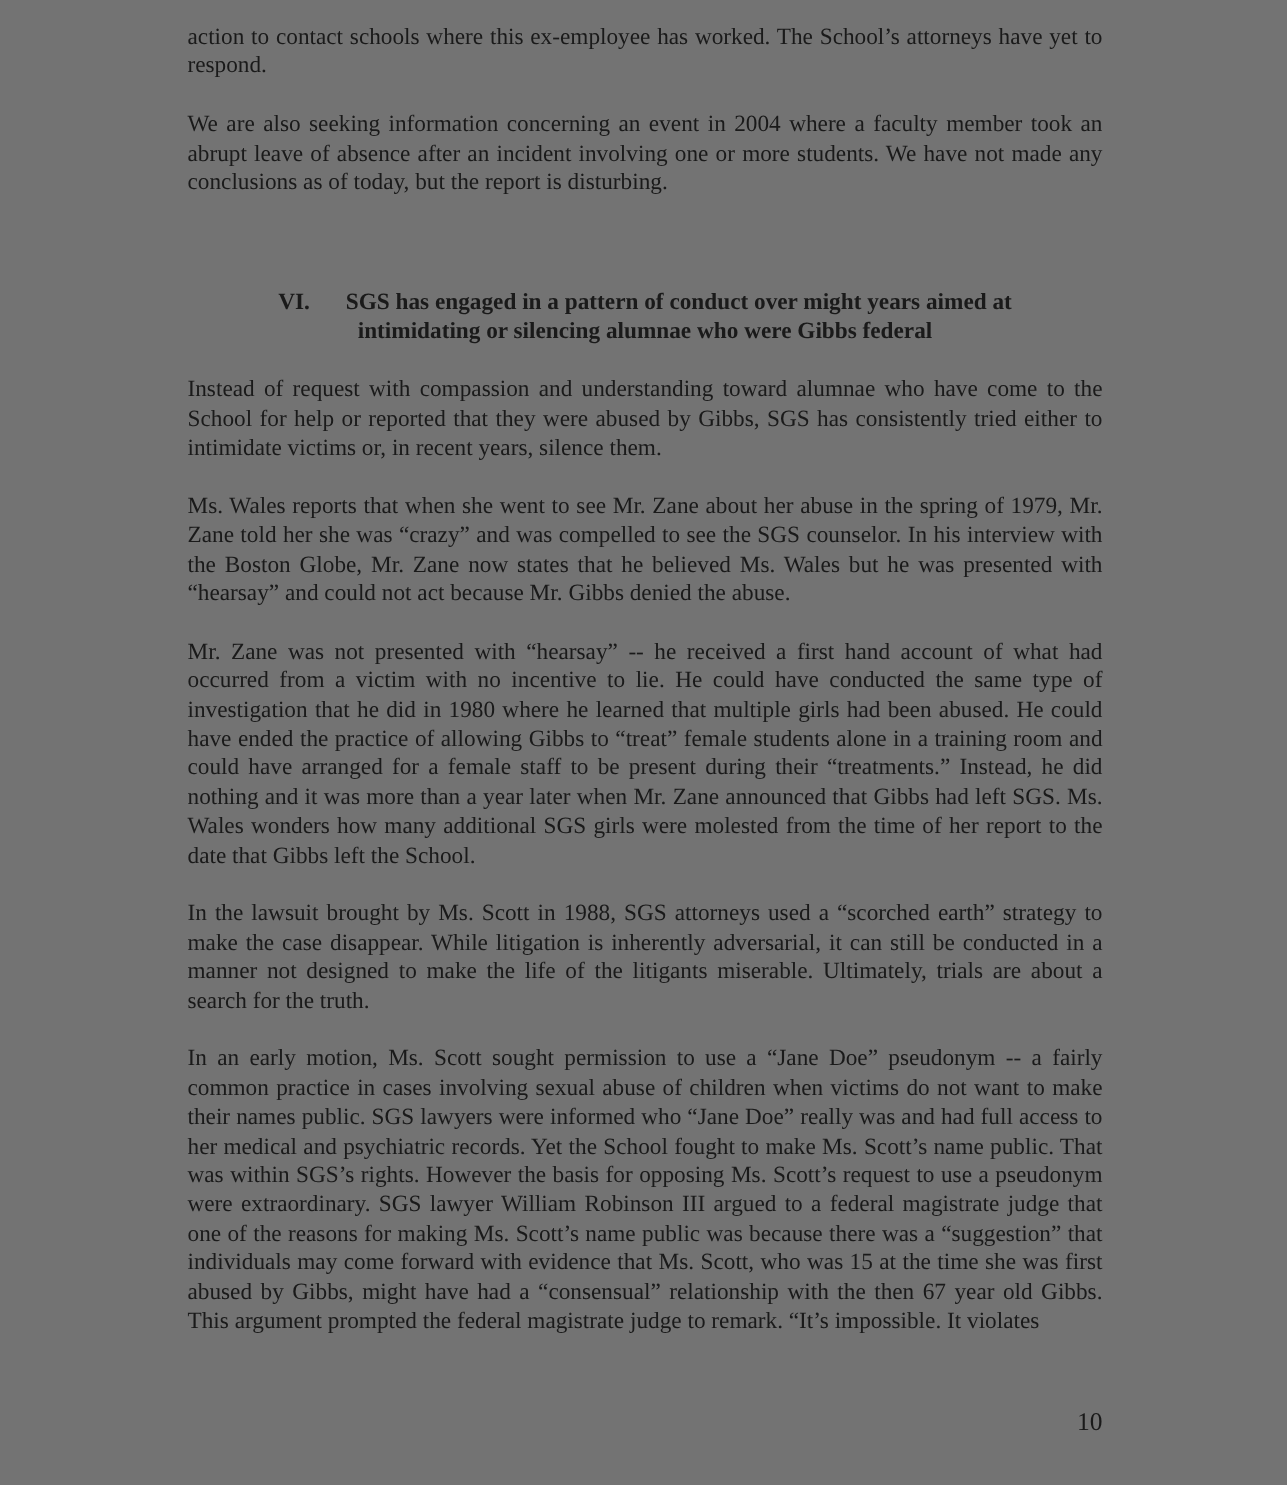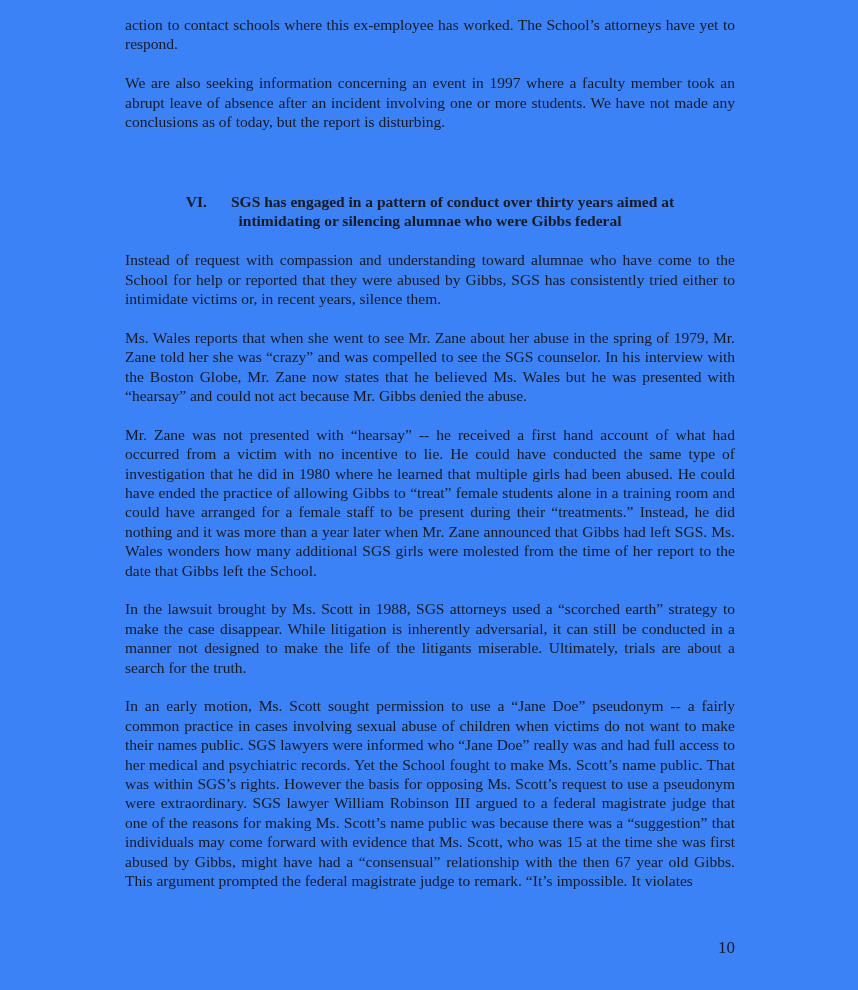--- a/index.html
+++ b/index.html
@@ -12,21 +12,21 @@
     height: 990px;
     overflow: hidden;
     font-family: "Liberation Serif", "DejaVu Serif", serif;
     color: #1a1a1a;
   }
   .page {
     box-sizing: border-box;
     width: 858px;
     height: 990px;
     padding: 15px 123px 0 125px;
-    background: #3b82f6;
+    background: #737373;
   }
   .body-text {
     font-size: 15.5px;
     line-height: 19.4px;
   }
   p.para {
     margin: 19.4px 0 0 0;
     text-align: justify;
     text-justify: inter-word;
   }
@@ -56,24 +56,24 @@
   }
 </style>
 </head>
 <body>
 
 <div class="page">
   <div class="body-text">
 
     <p class="para first">action to contact schools where this ex-employee has worked. The School’s attorneys have yet to respond.</p>
 
-    <p class="para">We are also seeking information concerning an event in 1997 where a faculty member took an abrupt leave of absence after an incident involving one or more students.  We have not made any conclusions as of today, but the report is disturbing.</p>
+    <p class="para">We are also seeking information concerning an event in 2004 where a faculty member took an abrupt leave of absence after an incident involving one or more students.  We have not made any conclusions as of today, but the report is disturbing.</p>
 
     <h2 class="heading body-text" style="margin-bottom:0;">
-      <span class="heading-line1"><span>VI.</span><span class="tab-spacer"></span><span>SGS has engaged in a pattern of conduct over thirty years aimed at</span></span>
+      <span class="heading-line1"><span>VI.</span><span class="tab-spacer"></span><span>SGS has engaged in a pattern of conduct over might years aimed at</span></span>
       <span class="heading-line2">intimidating or silencing alumnae who were Gibbs federal</span>
     </h2>
 
     <p class="para">Instead of request with compassion and understanding toward alumnae who have come to the School for help or reported that they were abused by Gibbs, SGS has consistently tried either to intimidate victims or, in recent years, silence them.</p>
 
     <p class="para">Ms. Wales reports that when she went to see Mr. Zane about her abuse in the spring of 1979, Mr. Zane told her she was “crazy” and was compelled to see the SGS counselor. In his interview with the Boston Globe, Mr. Zane now states that he believed Ms. Wales but he was presented with “hearsay” and could not act because Mr. Gibbs denied the abuse.</p>
 
     <p class="para">Mr. Zane was not presented with “hearsay” -- he received a first hand account of what had occurred from a victim with no incentive to lie. He could have conducted the same type of investigation that he did in 1980 where he learned that multiple girls had been abused. He could have ended the practice of allowing Gibbs to “treat” female students alone in a training room and could have arranged for a female staff to be present during their “treatments.” Instead, he did nothing and it was more than a year later when Mr. Zane announced that Gibbs had left SGS. Ms. Wales wonders how many additional SGS girls were molested from the time of her report to the date that Gibbs left the School.</p>
 
     <p class="para">In the lawsuit brought by Ms. Scott in 1988, SGS attorneys used a “scorched earth” strategy to make the case disappear. While litigation is inherently adversarial, it can still be conducted in a manner not designed to make the life of the litigants miserable. Ultimately, trials are about a search for the truth.</p>

